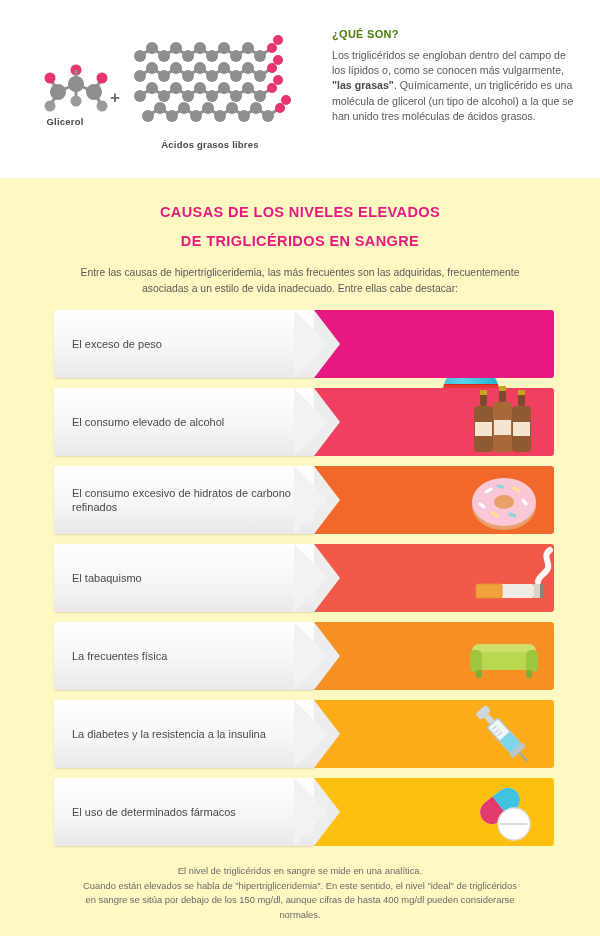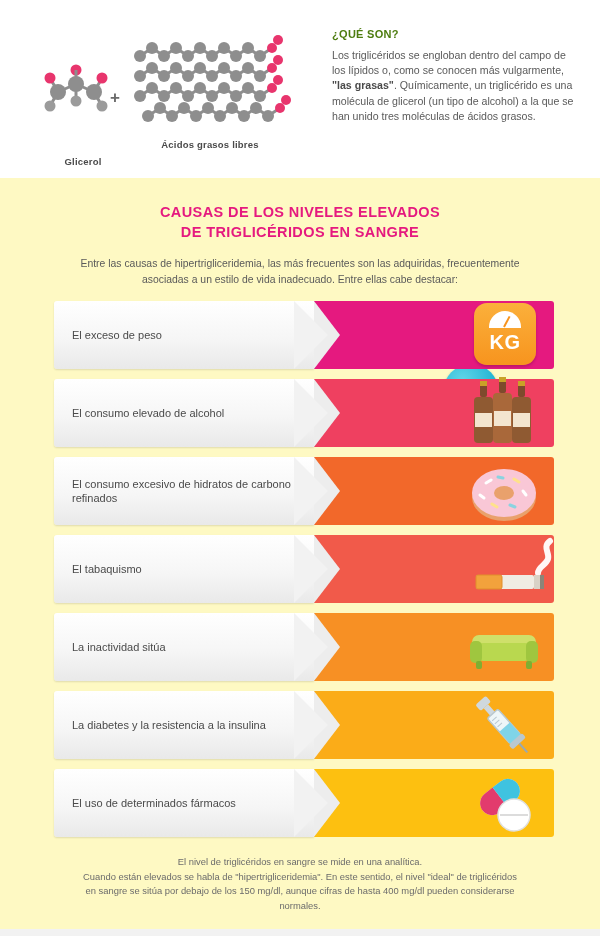--- a/index.html
+++ b/index.html
@@ -28,21 +28,21 @@
     width: 320px; height: 178px;
   }
   .glicerol-label, .acidos-label {
     position: absolute;
     text-align: center;
     font-size: 9.5px;
     color: #4a4a4a;
     font-weight: bold;
     letter-spacing: .2px;
   }
-  .glicerol-label { left: 48px; top: 116px; width: 70px; margin-top: 40px; }
+  .glicerol-label { left: 30px; top: 116px; width: 70px; }
   .acidos-label { left: 120px; top: 139px; width: 180px; }
   .plus-sign {
     position: absolute;
     left: 110px; top: 88px;
     font-size: 17px;
     color: #6b6b6b;
     font-weight: bold;
   }
   .top-text {
     position: absolute;
@@ -114,21 +114,21 @@
   .causes-title {
     margin: 0;
     padding: 24px 0 0 0;
     text-align: center;
     font-size: 14.5px;
     line-height: 20px;
     font-weight: bold;
     color: #e5197f;
     letter-spacing: .4px;
   }
-  .causes-title .l2 { display: block; }
+  .causes-title .l2 { display: block; margin-top: 9px; }
   .causes-intro {
     margin: 14px auto 0 auto;
     width: 480px;
     text-align: center;
     font-size: 10.4px;
     line-height: 15.5px;
     color: #5a5a5a;
   }
 
   
@@ -358,26 +358,20 @@
     </h3>
     <p class="causes-intro">Entre las causas de hipertrigliceridemia, las más frecuentes son las adquiridas, frecuentemente asociadas a un estilo de vida inadecuado. Entre ellas cabe destacar:</p>
 
     <div class="rows">
 
       <div class="row">
         <div class="color-block" style="background:#e5197f"></div>
         <div class="label-plate">
           <span class="label-text">El exceso de peso</span>
         </div>
-        <div class="icon-wrap">
-          <div class="icon-kg">
-            <div class="dial"></div>
-            <div class="kg">KG</div>
-          </div>
-        </div>
       </div>
 
       <div class="row">
         <div class="color-block" style="background:#ef4060"></div>
         <div class="label-plate">
           <span class="label-text">El consumo elevado de alcohol</span>
         </div>
         <div class="icon-wrap">
           <svg width="76" height="76" viewBox="0 0 76 76">
             <g>
@@ -438,21 +432,21 @@
             <rect x="2" y="40" width="26" height="14" rx="2" fill="none" stroke="#e08e2a" stroke-width="1"></rect>
             <rect x="60" y="40" width="6" height="14" fill="#d9d2c6"></rect>
             <rect x="66" y="40" width="4" height="14" fill="#8c8478"></rect>
           </svg>
         </div>
       </div>
 
       <div class="row">
         <div class="color-block" style="background:#f79024"></div>
         <div class="label-plate">
-          <span class="label-text">La inactividad sitúa</span>
+          <span class="label-text">La frecuentes física</span>
         </div>
         <div class="icon-wrap">
           <svg width="76" height="76" viewBox="0 0 76 76">
             <rect x="6" y="26" width="64" height="20" rx="7" fill="#cfe06a"></rect>
             <rect x="12" y="34" width="52" height="18" rx="5" fill="#b9d84f"></rect>
             <rect x="4" y="32" width="12" height="22" rx="5" fill="#9fc63f"></rect>
             <rect x="60" y="32" width="12" height="22" rx="5" fill="#9fc63f"></rect>
             <rect x="10" y="52" width="6" height="8" rx="2" fill="#7fae32"></rect>
             <rect x="60" y="52" width="6" height="8" rx="2" fill="#7fae32"></rect>
           </svg>

